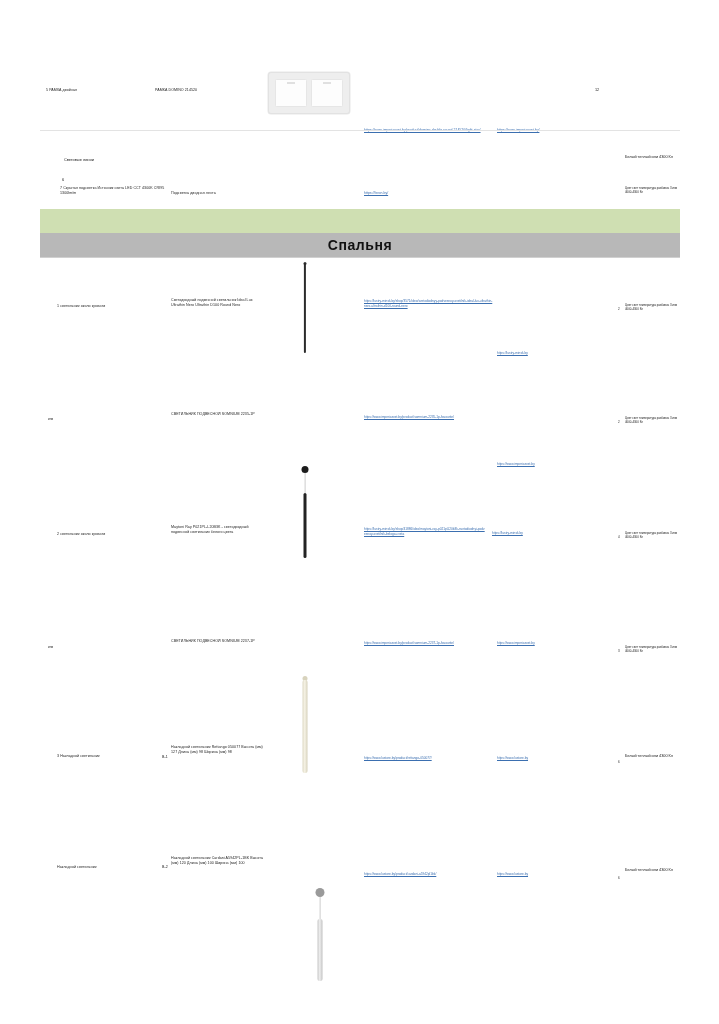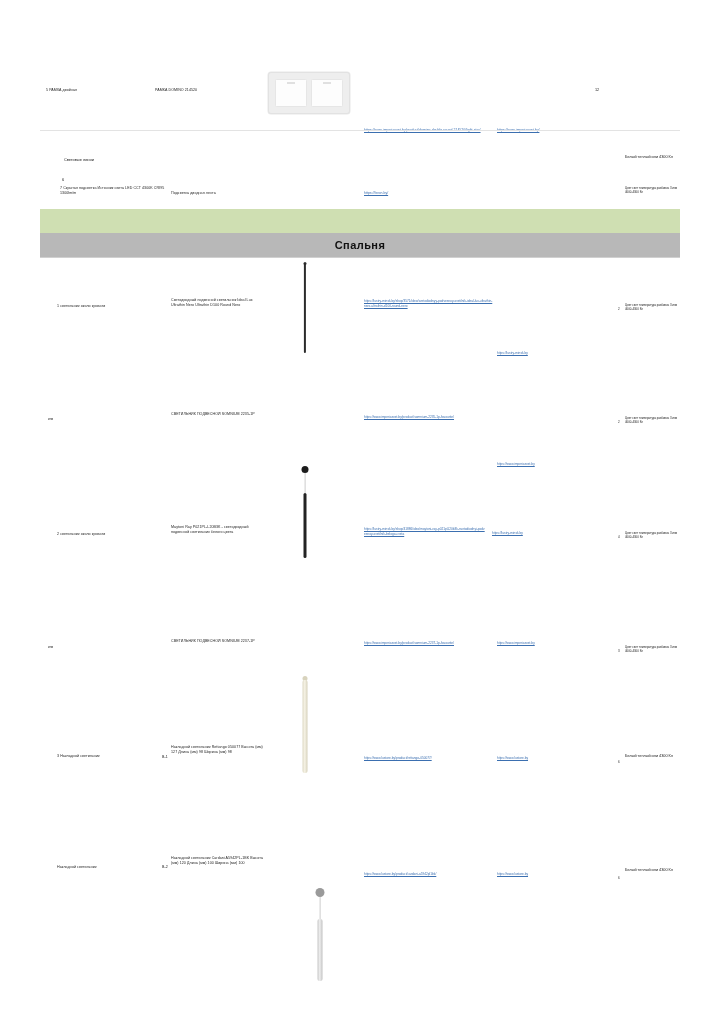--- a/index.html
+++ b/index.html
@@ -68,21 +68,21 @@
   }
   .band-gray {
     position: absolute;
     left: 40px; width: 640px;
     background: #b8b8b8;
     display: flex;
     align-items: center;
     justify-content: center;
   }
   .band-gray .title {
-    font-size: 11px;
+    font-size: 14px;
     font-weight: 700;
     color: #111;
     letter-spacing: 0.04em;
   }
 
   
   .hair {
     position: absolute;
     background: #e3e3e3;
     height: 1px;

